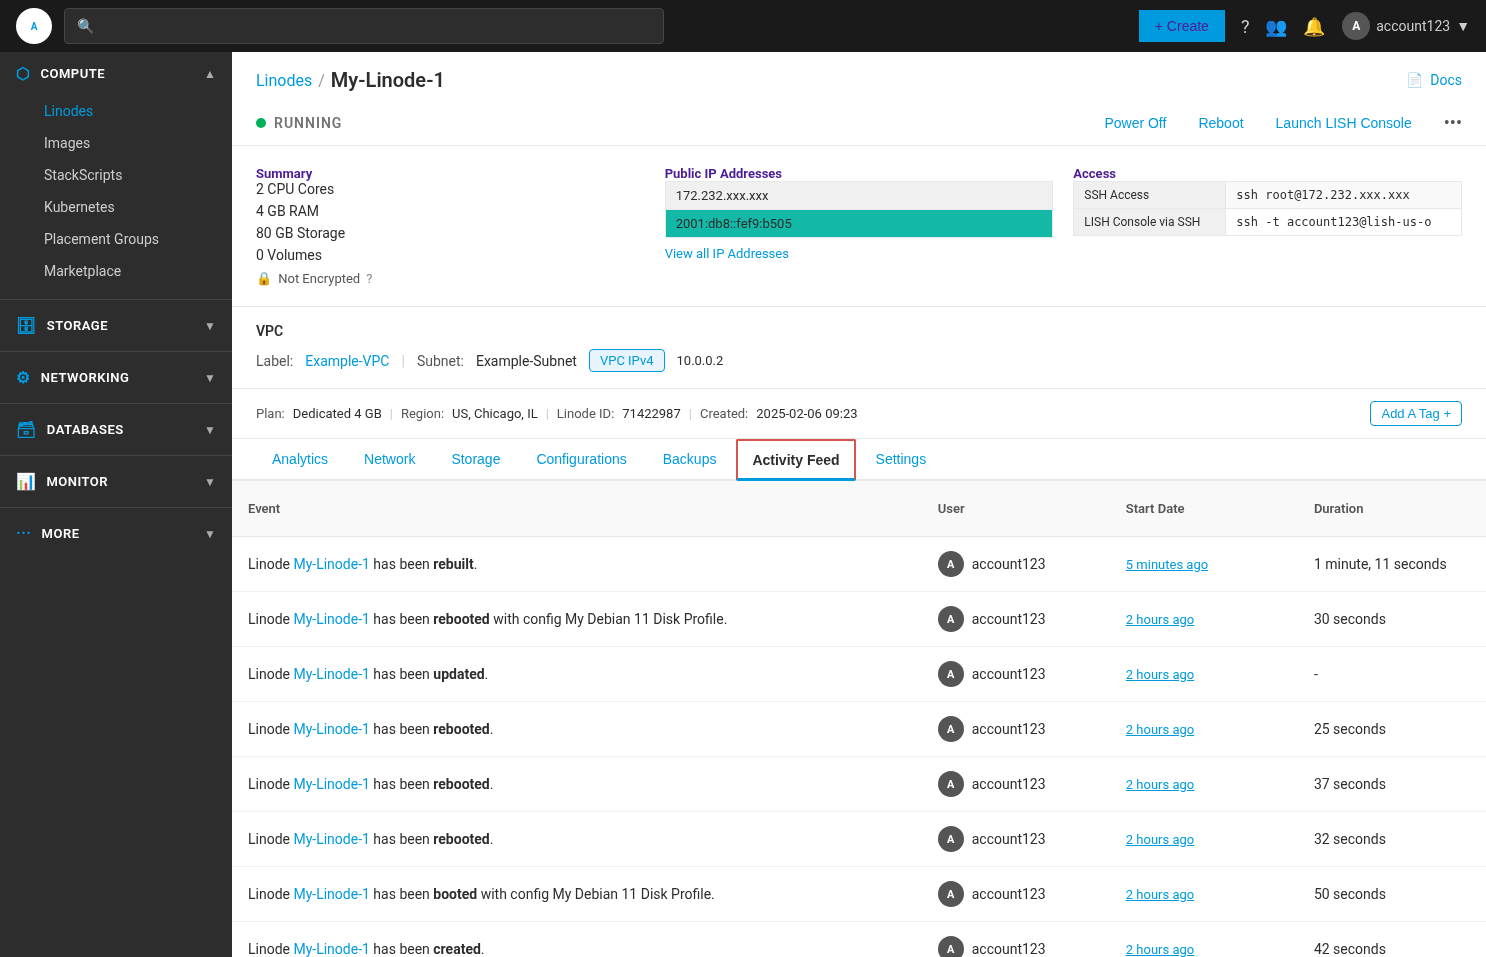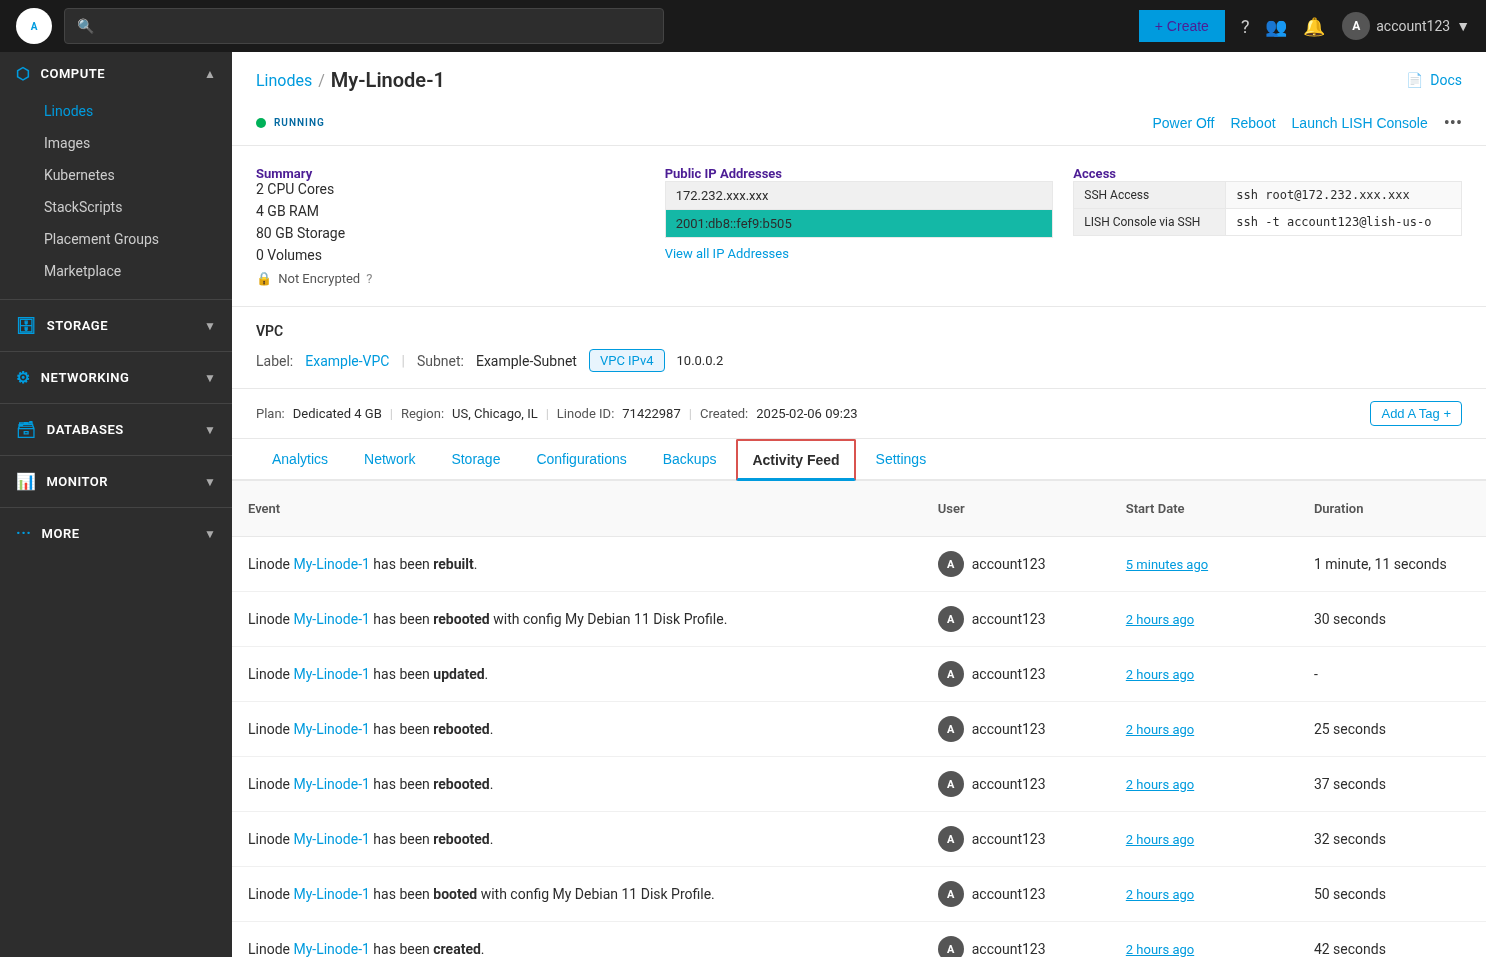--- a/index.html
+++ b/index.html
@@ -42,22 +42,22 @@
     .breadcrumb-path { display: flex; align-items: center; gap: 6px; font-size: 16px; }
     .breadcrumb-link { color: #009bde; text-decoration: none; cursor: pointer; }
     .breadcrumb-sep { color: #999; }
     .breadcrumb-current { font-weight: 600; color: #2d2d2d; font-size: 20px; }
     .docs-btn { display: flex; align-items: center; gap: 6px; color: #009bde; cursor: pointer; font-size: 14px; }
 
     
     .status-row { padding: 12px 24px; display: flex; align-items: center; justify-content: space-between; border-bottom: 1px solid #e8e8e8; }
     .status-badge { display: flex; align-items: center; gap: 8px; }
     .status-dot { width: 10px; height: 10px; border-radius: 50%; background: #00b159; }
-    .status-text { font-weight: 600; font-size: 10px; color: #0369a1; letter-spacing: 1px; }
-    .status-actions { display: flex; align-items: center; gap: 16px; }
+    .status-text { font-weight: 600; font-size: 14px; color: #737373; letter-spacing: 1px; }
+    .status-actions { display: flex; align-items: center; gap: 32px; }
     .status-action-btn { color: #009bde; cursor: pointer; font-size: 14px; background: none; border: none; }
     .more-btn { color: #555; cursor: pointer; font-size: 18px; }
 
     
     .info-section { padding: 20px 24px; display: grid; grid-template-columns: 1fr 1fr 1fr; gap: 20px; border-bottom: 1px solid #e8e8e8; }
     .info-block h3 { font-size: 13px; font-weight: 700; color: #4c1d95; }
     .info-item { font-size: 14px; color: #2d2d2d; margin-bottom: 6px; }
     .not-encrypted { display: flex; align-items: center; gap: 6px; font-size: 13px; color: #555; margin-top: 8px; }
 
     
@@ -145,22 +145,22 @@
       <div class="sidebar-header">
         <div class="sidebar-header-left">
           <span class="sidebar-header-icon">⬡</span>
           <span>COMPUTE</span>
         </div>
         <span class="sidebar-chevron">▲</span>
       </div>
       <div class="sidebar-items">
         <div class="sidebar-item active">Linodes</div>
         <div class="sidebar-item">Images</div>
+        <div class="sidebar-item">StackScripts</div>
         <div class="sidebar-item">Kubernetes</div>
-        <div class="sidebar-item">StackScripts</div>
         <div class="sidebar-item">Placement Groups</div>
         <div class="sidebar-item">Marketplace</div>
       </div>
     </div>
 
     <div class="sidebar-divider"></div>
 
     <div class="sidebar-section">
       <div class="sidebar-header">
         <div class="sidebar-header-left">

